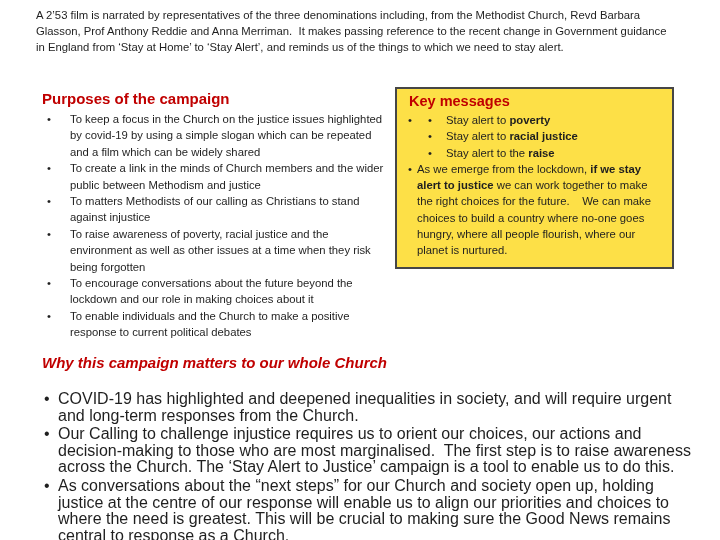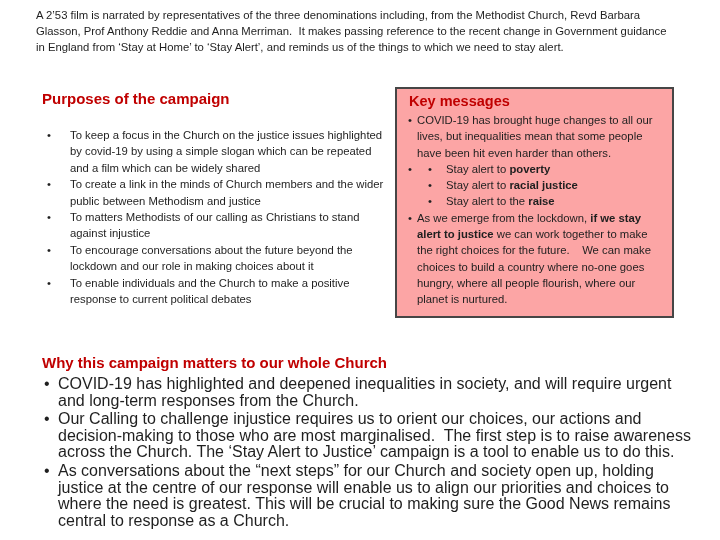--- a/index.html
+++ b/index.html
@@ -24,72 +24,72 @@
     font-weight:bold;
     font-size:15px;
     line-height:17px;
   }
 
   
   .purposes {
     position:absolute;
     left:42px; top:90px; width:347px;
   }
-  .purposes .red-heading { margin-bottom:20px; }
+  .purposes .red-heading { margin-bottom:4px; }
   .plist { list-style:none; font-size:11.3px; line-height:16.4px; }
   .plist li { position:relative; padding-left:28px; }
   .plist li::before { content:"\2022"; position:absolute; left:5px; }
 
   
   .key-box {
     position:absolute;
     left:395px; top:87px; width:279px;
     border:2px solid #464646;
-    background:#fca5a5;
+    background:#fde047;
     padding:4px 8px 8px 12px;
   }
   .key-box .red-heading { font-size:14.5px; margin-bottom:2px; }
   .kb-list { list-style:none; font-size:11.3px; line-height:16.3px; }
   .kb-list > li { position:relative; padding-left:8px; }
   .kb-list > li::before { content:"\2022"; position:absolute; left:-1px; }
   .kb-sub { list-style:none; margin:0; }
   .kb-sub li { position:relative; padding-left:29px; }
   .kb-sub li::before { content:"\2022"; position:absolute; left:11px; }
   .b { font-weight:bold; }
 
   
   .why {
     position:absolute;
     left:42px; top:354px; width:652px;
   }
-  .why .red-heading { margin-bottom:5px; }
+  .why .red-heading { margin-bottom:20px;font-style:italic; }
   .wlist { list-style:none; font-size:16px; line-height:16.6px; }
   .wlist li { position:relative; padding-left:16px; margin-bottom:2px; }
   .wlist li::before { content:"\2022"; position:absolute; left:2px; }
 </style>
 </head>
 <body>
 
 <p class="intro t">A 2’53 film is narrated by representatives of the three denominations including, from the Methodist Church, Revd Barbara Glasson, Prof Anthony Reddie and Anna Merriman.  It makes passing reference to the recent change in Government guidance in England from ‘Stay at Home’ to ‘Stay Alert’, and reminds us of the things to which we need to stay alert.</p>
 
 <section class="purposes">
   <h2 class="red-heading">Purposes of the campaign</h2>
   <ul class="plist">
     <li><span class="t">To keep a focus in the Church on the justice issues highlighted by covid-19 by using a simple slogan which can be repeated and a film which can be widely shared</span></li>
     <li><span class="t">To create a link in the minds of Church members and the wider public between Methodism and justice</span></li>
     <li><span class="t">To matters Methodists of our calling as Christians to stand against injustice</span></li>
+    <li><span class="t">To raise awareness of poverty, racial justice and the environment as well as other issues at a time when they risk being forgotten</span></li>
     <li><span class="t">To encourage conversations about the future beyond the lockdown and our role in making choices about it</span></li>
     <li><span class="t">To enable individuals and the Church to make a positive response to current political debates</span></li>
   </ul>
 </section>
 
 <aside class="key-box">
   <h2 class="red-heading">Key messages</h2>
   <ul class="kb-list">
-    <li><span class="t">COVID-19 has brought huge changes to all our lives, but inequalities mean that some people have been hit even harder than others.</span></li>
     <li>
       <ul class="kb-sub">
         <li><span class="t">Stay alert to </span><span class="b t">poverty</span></li>
         <li><span class="t">Stay alert to </span><span class="b t">racial justice</span></li>
         <li><span class="t">Stay alert to the </span><span class="b t">raise</span></li>
       </ul>
     </li>
     <li><span class="t">As we emerge from the lockdown, </span><span class="b t">if we stay alert to justice</span><span class="t"> we can work together to make the right choices for the future.    We can make choices to build a country where no-one goes hungry, where all people flourish, where our planet is nurtured.</span></li>
   </ul>
 </aside>

